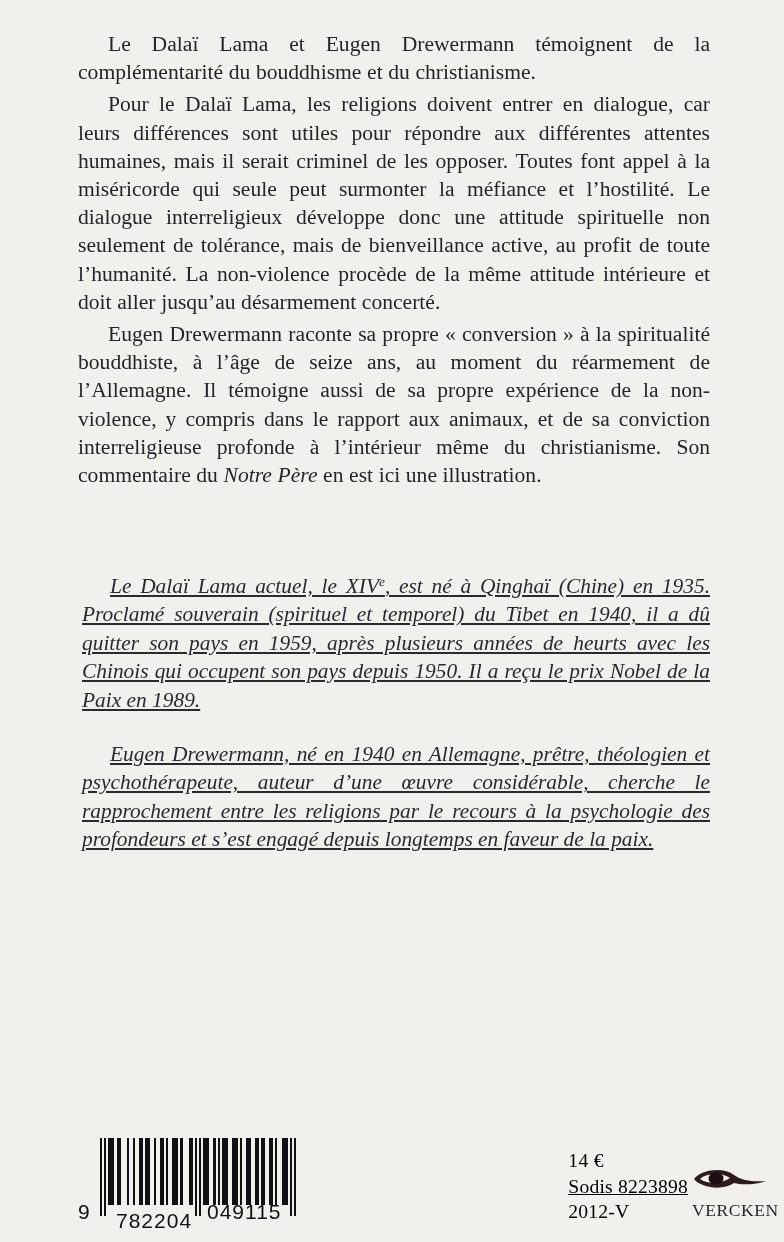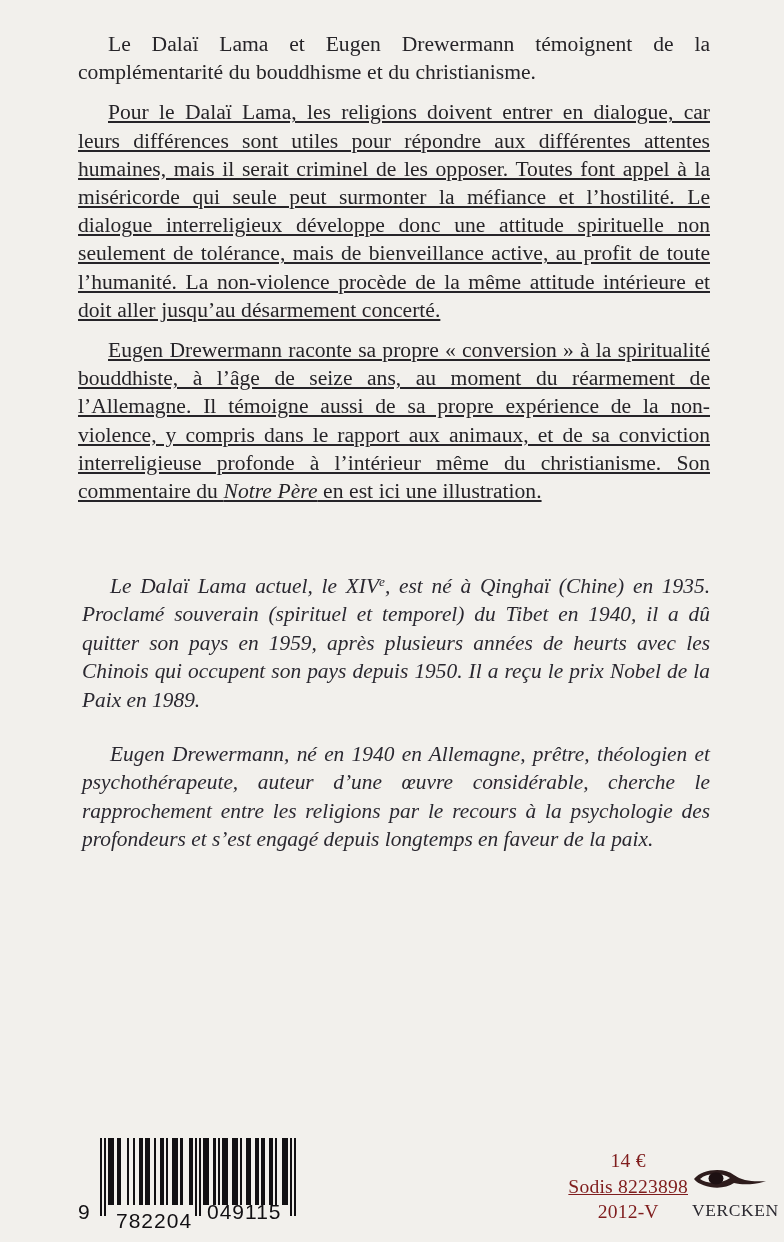--- a/index.html
+++ b/index.html
@@ -32,37 +32,38 @@
   .blurb p {
     margin: 0;
     font-size: 21.6px;
     line-height: 28.2px;
     text-align: justify;
     text-indent: 30px;
     hyphens: manual;
     word-spacing: 0.2px;
     color: #262428;
   }
-  .blurb p + p { margin-top: 12px; text-decoration: underline; }
+  .blurb p + p { margin-top: 4px; }
 
   
   .bios {
     position: absolute;
     left: 82px;
     top: 572px;
     width: 628px;
   }
   .bios p {
     margin: 0;
     font-style: italic;
     font-size: 21.4px;
     line-height: 28.4px;
     text-align: justify;
     text-indent: 28px;
     color: #2a2830;
+    text-decoration: underline;
   }
   .bios p.second { margin-top: 26px; }
 
   .ital { font-style: italic; }
   sup.ord {
     font-size: 0.62em;
     vertical-align: 0.52em;
     line-height: 0;
   }
 
@@ -129,24 +130,24 @@
   .bc-digits span { position: absolute; white-space: nowrap; }
   .bc-lead { left: -22px; top: 0; }
   .bc-left { left: 16px; top: 9px; }
   .bc-right { left: 107px; top: 0; }
 
   
   .pub {
     position: absolute;
     right: 96px;
     top: 1148px;
-    text-align: center;
+    text-align: left;
     font-size: 19.6px;
     line-height: 25.6px;
-    color: #7f1d1d;
+    color: #000000;
     white-space: nowrap;
   }
   .pub .price { letter-spacing: 0.3px; }
   .pub .sodis { letter-spacing: 0.2px; text-decoration: underline; }
   .pub .ref { letter-spacing: 0.2px; }
 
   .logo-wrap {
     position: absolute;
     right: 6px;
     top: 1158px;

